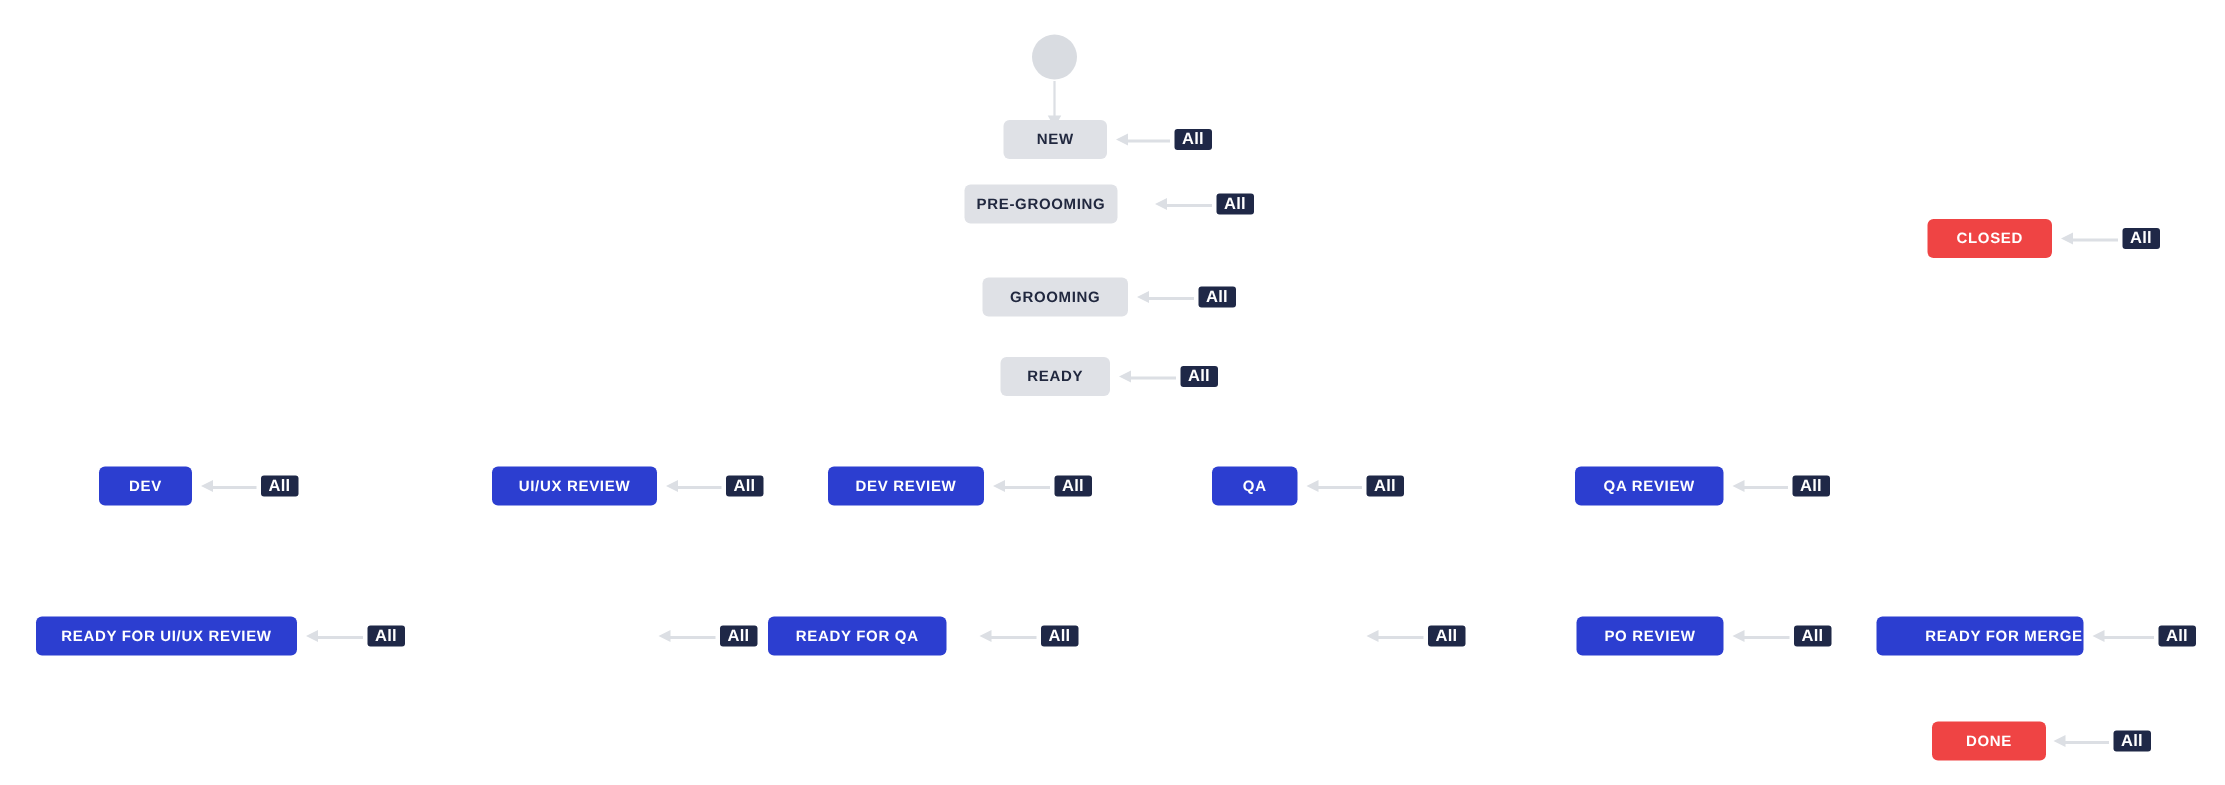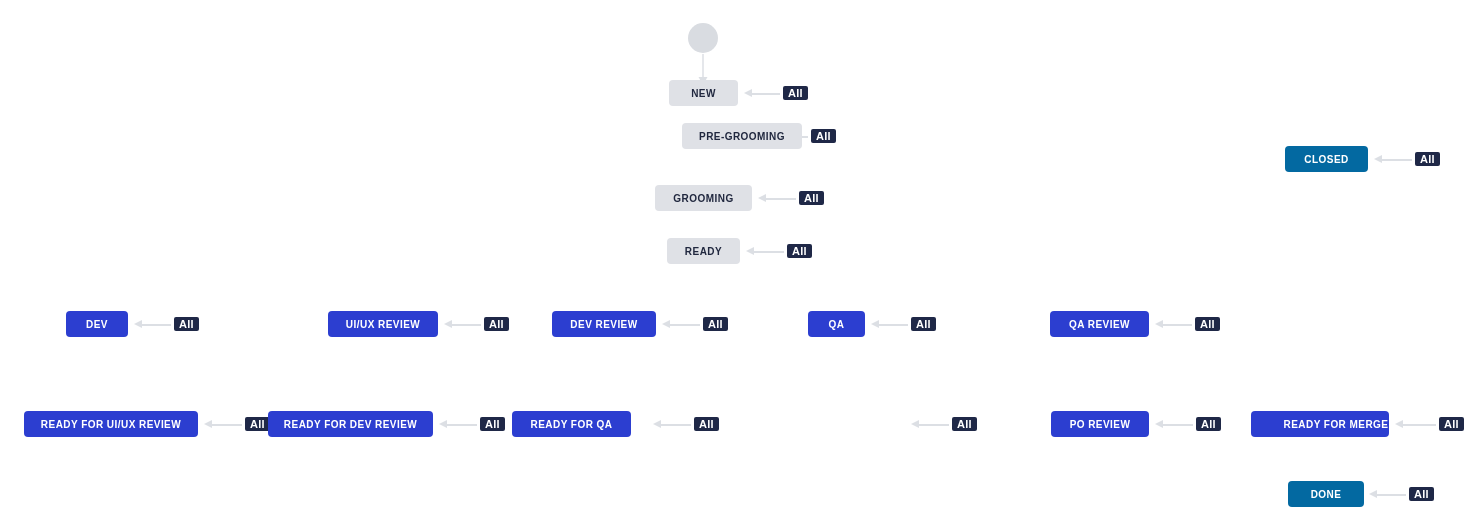--- a/index.html
+++ b/index.html
@@ -23,21 +23,21 @@
     display:flex;align-items:center;justify-content:center;
     border-radius:4px;
     font-size:10px;font-weight:bold;
     letter-spacing:.45px;
     white-space:nowrap;
     box-sizing:border-box;
     user-select:none;
   }
   .node.gray{background:#dfe1e6;color:#21283f;}
   .node.blue{background:#2c3ed0;color:#ffffff;}
-  .node.green{background:#0369a1;color:#ffffff;}
+  .node.green{background:#ef4444;color:#ffffff;}
 
   
   .badge{
     position:absolute;
     display:flex;align-items:center;justify-content:center;
     background:#1f2847;color:#ffffff;
     font-size:11px;font-weight:bold;
     border-radius:2px;
     height:14px;padding:0 5px;
     box-sizing:border-box;
@@ -73,21 +73,21 @@
 <div class="conn" style="left: 744px; top: 89px; width: 36px;">
       <span class="hd"></span>
       <span class="ln"></span>
     </div>
     <div class="node gray" style="left: 669px; top: 80px; width: 69px; height: 26px;">NEW</div>
     <div class="badge" style="left: 783px; top: 86px;">All</div>
     <div class="conn" style="left: 770px; top: 132px; width: 38px;">
       <span class="hd"></span>
       <span class="ln"></span>
     </div>
-    <div class="node gray" style="left: 643px; top: 123px; width: 120px; height: 26px; margin-left: 39px;">PRE-GROOMING</div>
+    <div class="node gray" style="left: 643px; top: 123px; width: 102px; height: 26px;">PRE-GROOMING</div>
     <div class="badge" style="left: 811px; top: 129px;">All</div>
     <div class="conn" style="left: 758px; top: 194px; width: 38px;">
       <span class="hd"></span>
       <span class="ln"></span>
     </div>
     <div class="node gray" style="left: 655px; top: 185px; width: 97px; height: 26px;">GROOMING</div>
     <div class="badge" style="left: 799px; top: 191px;">All</div>
     <div class="conn" style="left: 746px; top: 247px; width: 38px;">
       <span class="hd"></span>
       <span class="ln"></span>
@@ -133,21 +133,20 @@
     <div class="conn" style="left: 204px; top: 420px; width: 38px;">
       <span class="hd"></span>
       <span class="ln"></span>
     </div>
     <div class="node blue" style="left: 24px; top: 411px; width: 174px; height: 26px;">READY FOR UI/UX REVIEW</div>
     <div class="badge" style="left: 245px; top: 417px;">All</div>
     <div class="conn" style="left: 439px; top: 420px; width: 38px;">
       <span class="hd"></span>
       <span class="ln"></span>
     </div>
-    <div class="node blue" style="left: 268px; top: 411px; width: 165px; height: 26px;">READY FOR DEV REVIEW</div>
     <div class="badge" style="left: 480px; top: 417px;">All</div>
     <div class="conn" style="left: 653px; top: 420px; width: 38px;">
       <span class="hd"></span>
       <span class="ln"></span>
     </div>
     <div class="node blue" style="left: 512px; top: 411px; width: 119px; height: 26px;">READY FOR QA</div>
     <div class="badge" style="left: 694px; top: 417px;">All</div>
     <div class="conn" style="left: 911px; top: 420px; width: 38px;">
       <span class="hd"></span>
       <span class="ln"></span>

